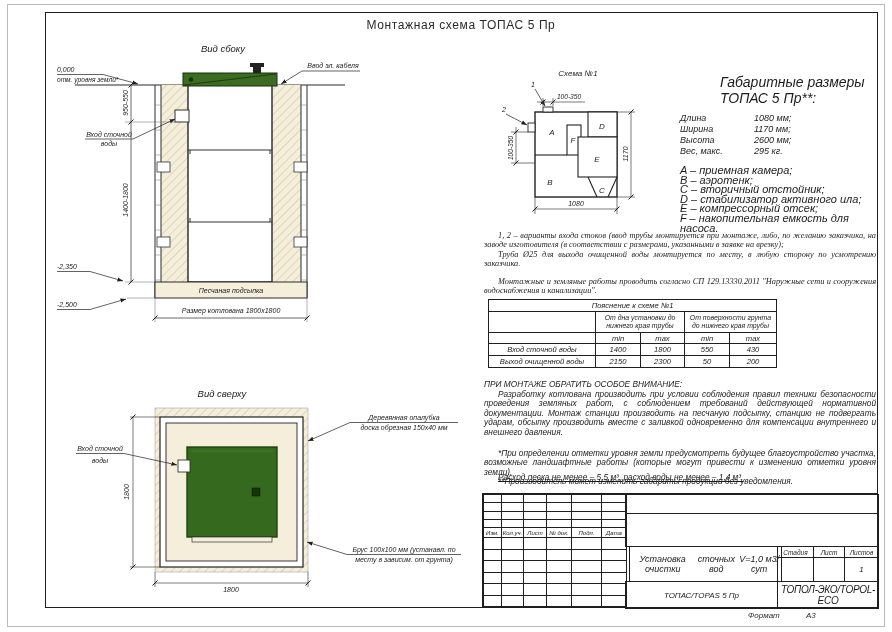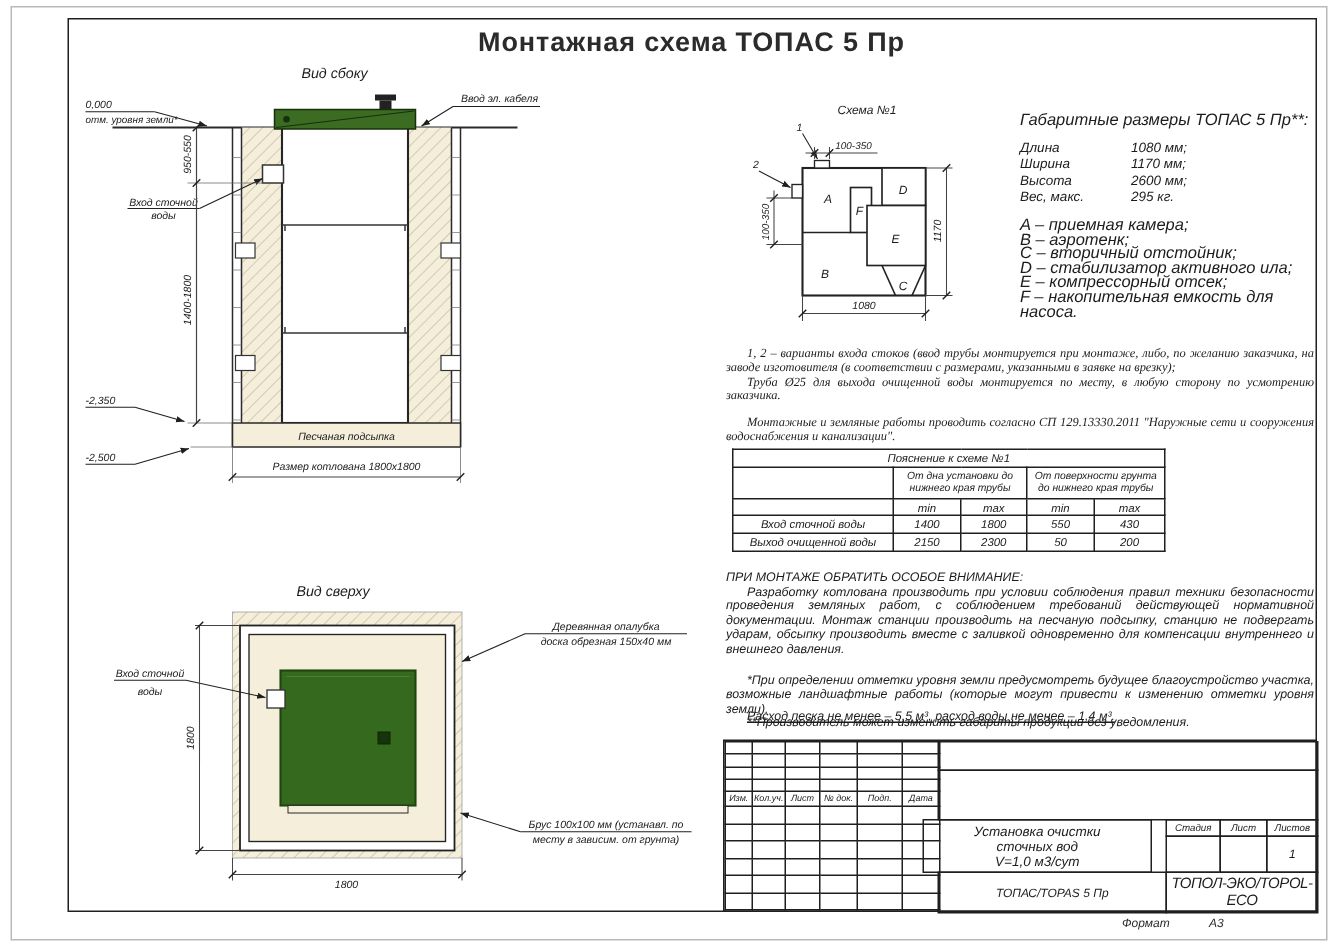--- a/index.html
+++ b/index.html
@@ -1,25 +1,25 @@
 <!DOCTYPE html>
 <html><head>
 <meta charset="utf-8">
 <style>
   html,body{margin:0;padding:0;background:#ededed;}
   .sheet{position:relative;width:892px;height:632px;background:#ffffff;overflow:hidden;
          font-family:"Liberation Sans",sans-serif;color:#1c1c1c;}
   .abs{position:absolute;}
   .outer-border{left:7px;top:4px;width:876px;height:621px;border:1px solid #b9b9b9;}
   .frame{left:45px;top:12px;width:833px;height:596px;border:1.7px solid #1f1f1f;box-sizing:border-box;}
-  .main-title{left:261px;top:18px;width:400px;text-align:center;font-size:18px;letter-spacing:.6px;color:#2b2b2b;font-weight:bold;}
+  .main-title{left:261px;top:18px;width:400px;text-align:center;font-size:12px;letter-spacing:.6px;color:#2b2b2b;}
   .it{font-style:italic;}
   
   .dims-panel{left:680px;top:74px;width:198px;font-size:9px;}
-  .dims-panel .hd{font-size:11px;}
+  .dims-panel .hd{font-size:14px;margin-left:40px;}
   .dim-row{display:flex;height:11px;line-height:11px;}
   .dim-row .lb{width:74px;}
   .legend{margin-top:9px;font-size:11px;line-height:9.6px;}
   .notes{left:484px;top:231px;width:392px;font-size:8.3px;line-height:9.4px;text-align:justify;font-family:Liberation Serif, serif;}
   .notes p{margin:0;text-indent:14px;}
   .notes .gap{margin-top:8px;}
   
   table.exp{left:488px;top:299px;width:288px;border-collapse:collapse;table-layout:fixed;
             font-size:7.6px;font-style:italic;text-align:center;}
   table.exp td{border:1px solid #1f1f1f;padding:0 2px;}
@@ -492,21 +492,21 @@
             <td></td>
             <td></td>
             <td></td>
           </tr>
     </tbody>
       </table>
 
     <div class="cell" style="left:142px;top:0;width:254px;height:20px"></div>
     <div class="cell" style="left:142px;top:19px;width:254px;height:34px"></div>
 
-    <div class="cell" style="left:132px;top:52px;width:153px;height:36px;font-size:9px;line-height:10px;flex-direction:column">
+    <div class="cell" style="left:146px;top:52px;width:153px;height:36px;font-size:9px;line-height:10px;flex-direction:row">
       <div>Установка очистки</div>
       <div>сточных вод</div>
       <div>V=1,0 м3/сут</div>
     </div>
 
     <div class="cell" style="left:294px;top:52px;width:37px;height:12px;font-size:6.5px">Стадия</div>
     <div class="cell" style="left:330px;top:52px;width:32px;height:12px;font-size:6.5px">Лист</div>
     <div class="cell" style="left:361px;top:52px;width:35px;height:12px;font-size:6.5px">Листов</div>
     <div class="cell" style="left:294px;top:63px;width:37px;height:25px"></div>
     <div class="cell" style="left:330px;top:63px;width:32px;height:25px"></div>

